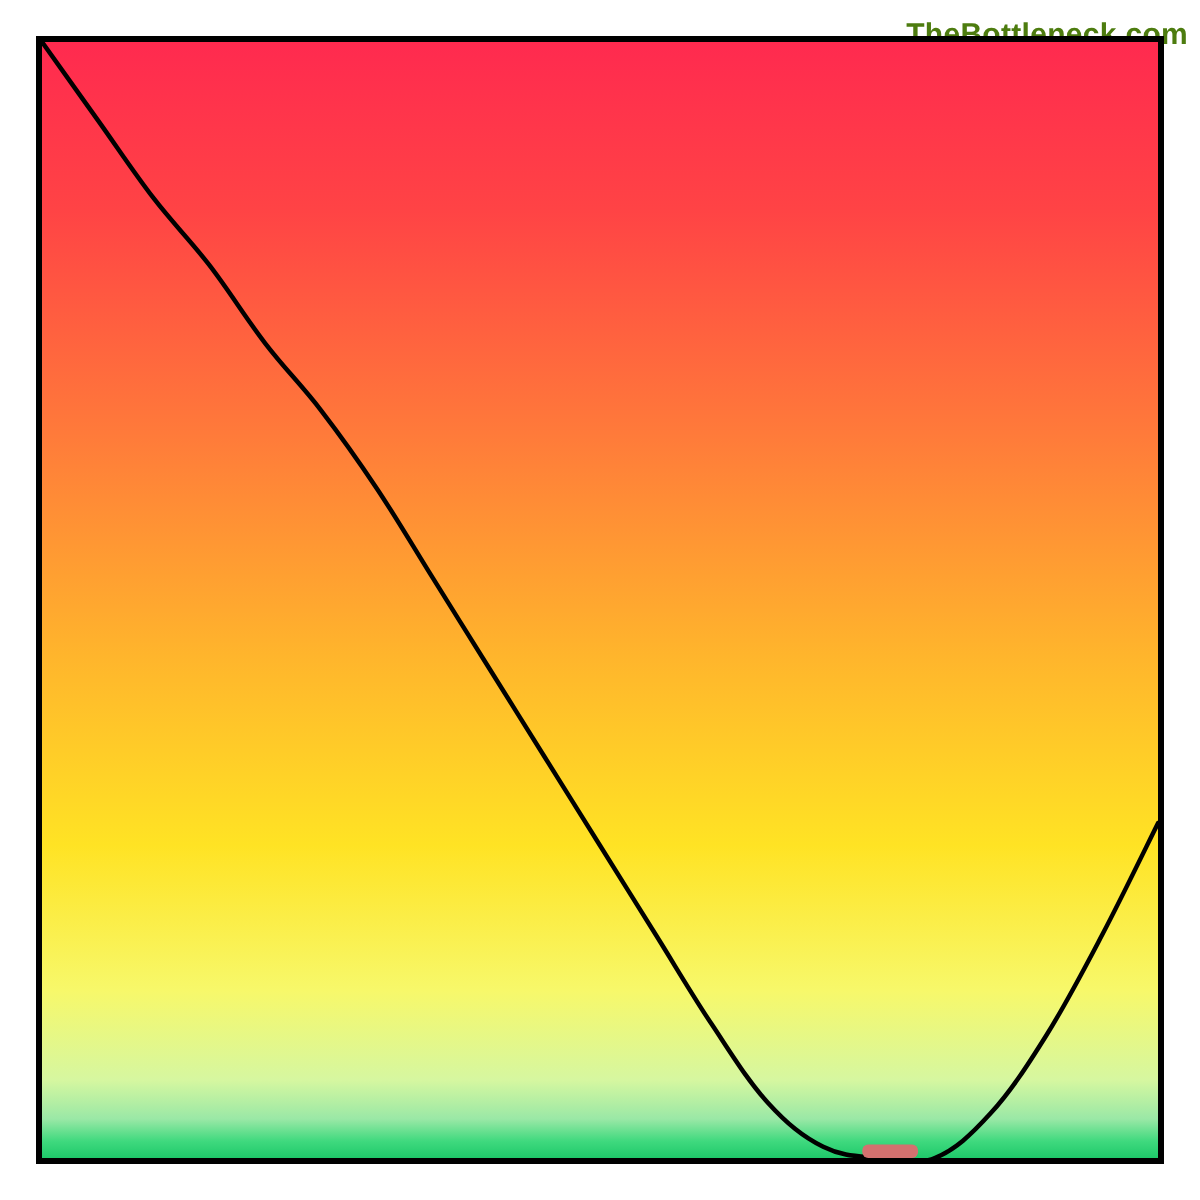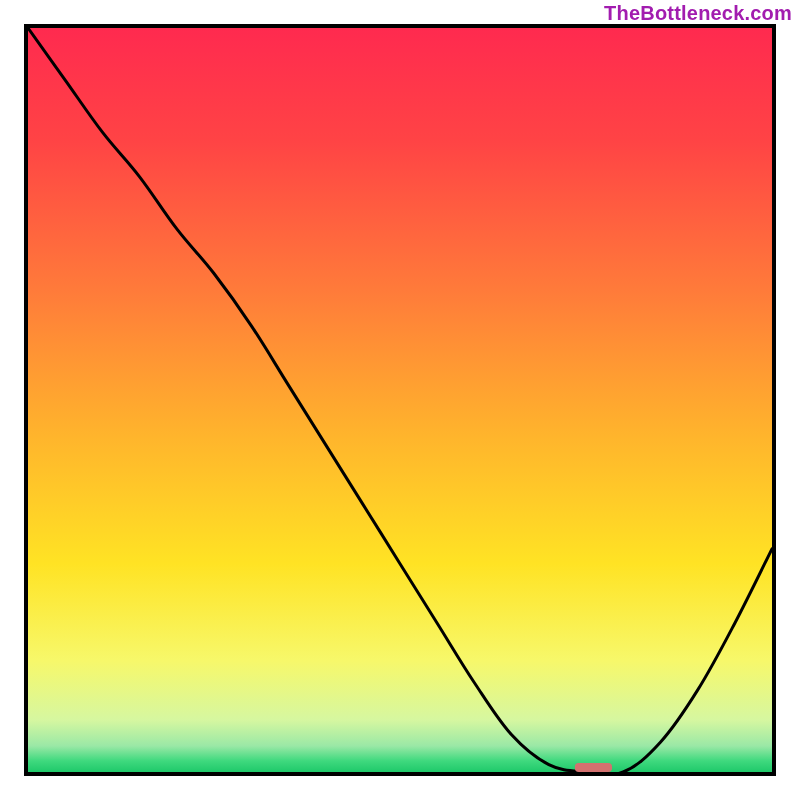--- a/index.html
+++ b/index.html
@@ -35,26 +35,26 @@
   }
   .curve-svg {
     position: absolute;
     left: 0;
     top: 0;
     width: 744px;
     height: 744px;
   }
   .watermark {
     position: absolute;
-    top: 2px;
+    top: 12px;
     right: 8px;
     font-family: Arial, Helvetica, sans-serif;
     font-size: 20px;
     font-weight: 600;
-    color: #a21caf;
+    color: #4d7c0f;
     letter-spacing: 0.2px;
   }
 </style>
 </head>
 <body>
 
 <div class="watermark">TheBottleneck.com</div>
 
 <div class="chart-frame">
   <div class="plot-area">

